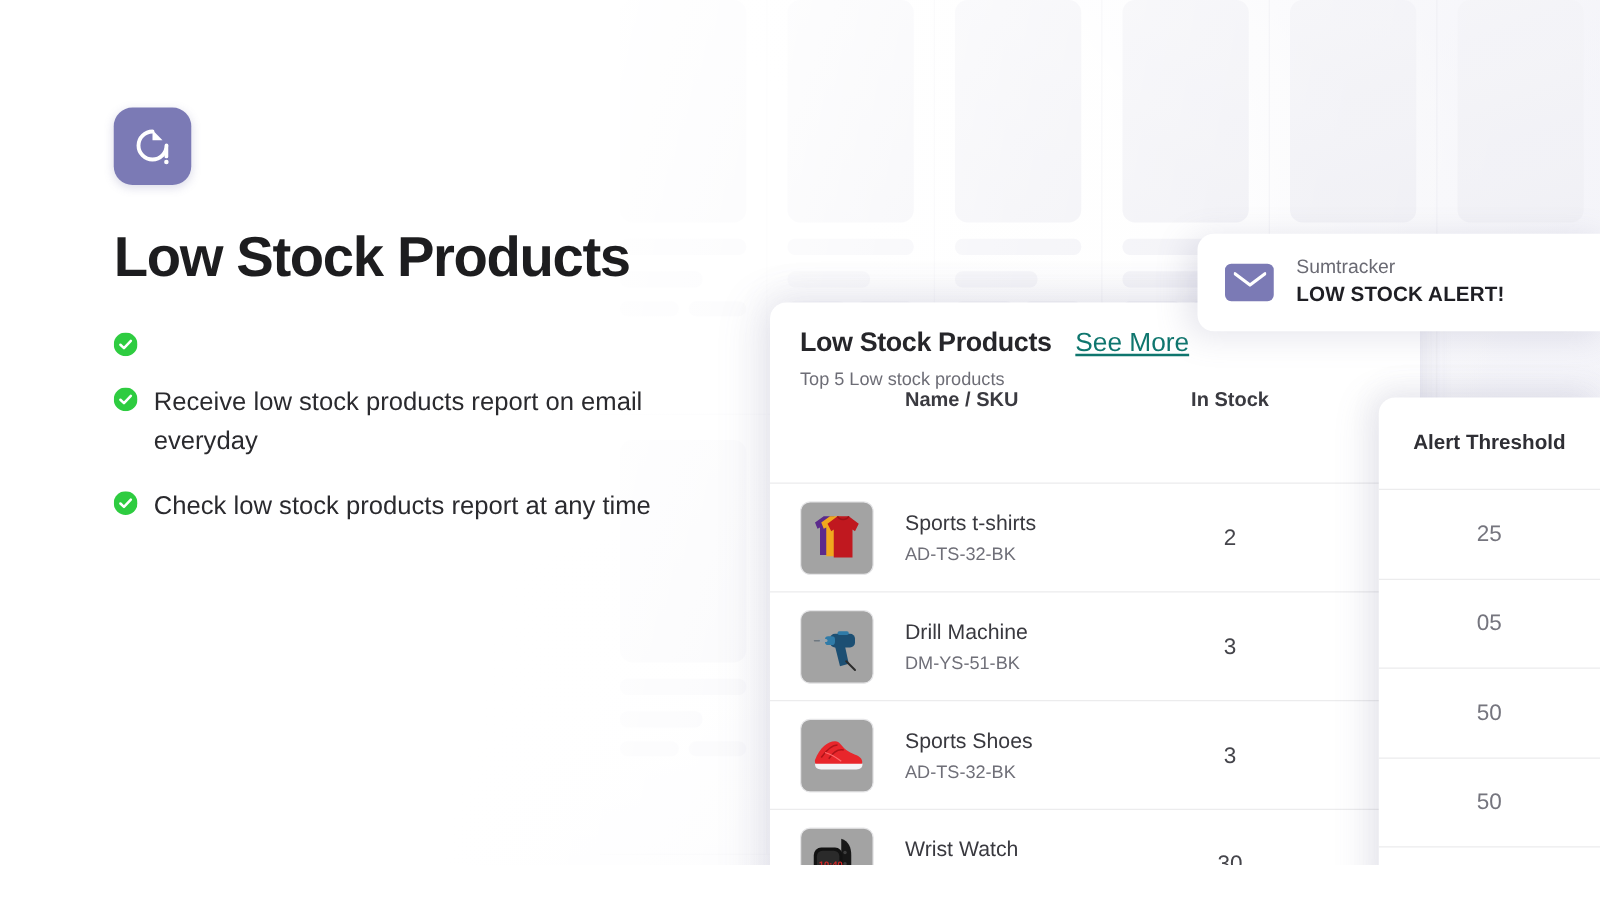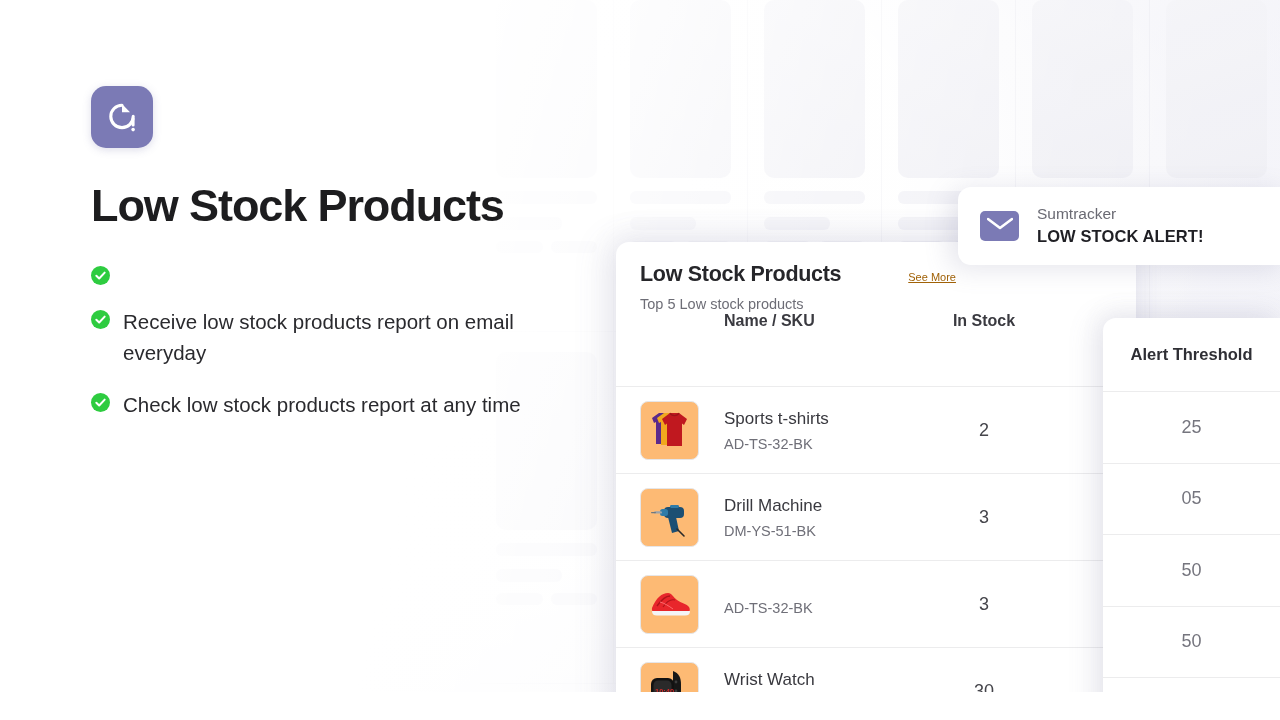--- a/index.html
+++ b/index.html
@@ -143,25 +143,24 @@
     align-items: baseline;
     gap: 19px;
   }
   .card-title {
     font-size: 21.5px;
     font-weight: 700;
     color: #26262a;
     letter-spacing: -0.3px;
   }
   .see-more {
-    font-size: 11px;
-    color: #a16207;
+    font-size: 21px;
+    color: #0f766e;
     text-decoration: underline;
     cursor: pointer;
-    margin-left: 48px;
   }
   .card-sub {
     margin-top: 9px;
     font-size: 14.5px;
     color: #6d6d76;
   }
   .table-header {
     display: flex;
     align-items: flex-start;
     height: 74px;
@@ -183,21 +182,21 @@
     height: 87px;
     padding: 0 24px;
     box-sizing: border-box;
     border-bottom: 1px solid #ececed;
   }
   .thumb {
     width: 57px;
     height: 57px;
     border: 1px solid #e6e6e8;
     border-radius: 8px;
-    background: #fdba74;
+    background: #a3a3a3;
     display: flex;
     align-items: center;
     justify-content: center;
     overflow: hidden;
   }
   .thumb svg { display: block; }
   .p-name {
     font-size: 17px;
     color: #39393f;
     line-height: 1.25;
@@ -499,20 +498,21 @@
             <svg width="48" height="44" viewBox="0 0 48 44">
               <path d="M6 26 C10 16 16 11 22 11 C26 11 27 15 31 18 C35 21 41 22 43 25 C44.5 27.5 44 31 40 31 L10 31 C7 31 5.5 28.5 6 26 Z" fill="#e8262b"></path>
               <path d="M6 29 L44 29 C44 32 42.5 33.5 39 33.5 L11 33.5 C7.5 33.5 6 32 6 29 Z" fill="#f4f4f6"></path>
               <path d="M11 24 C16 17 20 14 24 14" fill="none" stroke="#b01419" stroke-width="1.3"></path>
               <path d="M17 25 C21 19 25 17 29 18" fill="none" stroke="#b01419" stroke-width="1.1"></path>
               <path d="M14 20 C18 21 23 24 27 27" fill="none" stroke="#ff6b6e" stroke-width="1"></path>
             </svg>
           </div>
         </div>
         <div class="col-name">
+          <div class="p-name">Sports Shoes</div>
           <div class="p-sku">AD-TS-32-BK</div>
         </div>
         <div class="col-stock p-stock">3</div>
       </div>
 
       <div class="t-row">
         <div class="col-thumb">
           <div class="thumb">
             <svg width="48" height="44" viewBox="0 0 48 44">
               <path d="M27 2 C33 4 35 9 35 15 L35 30 C35 36 33 41 27 43 L27 2 Z" fill="#171717"></path>

